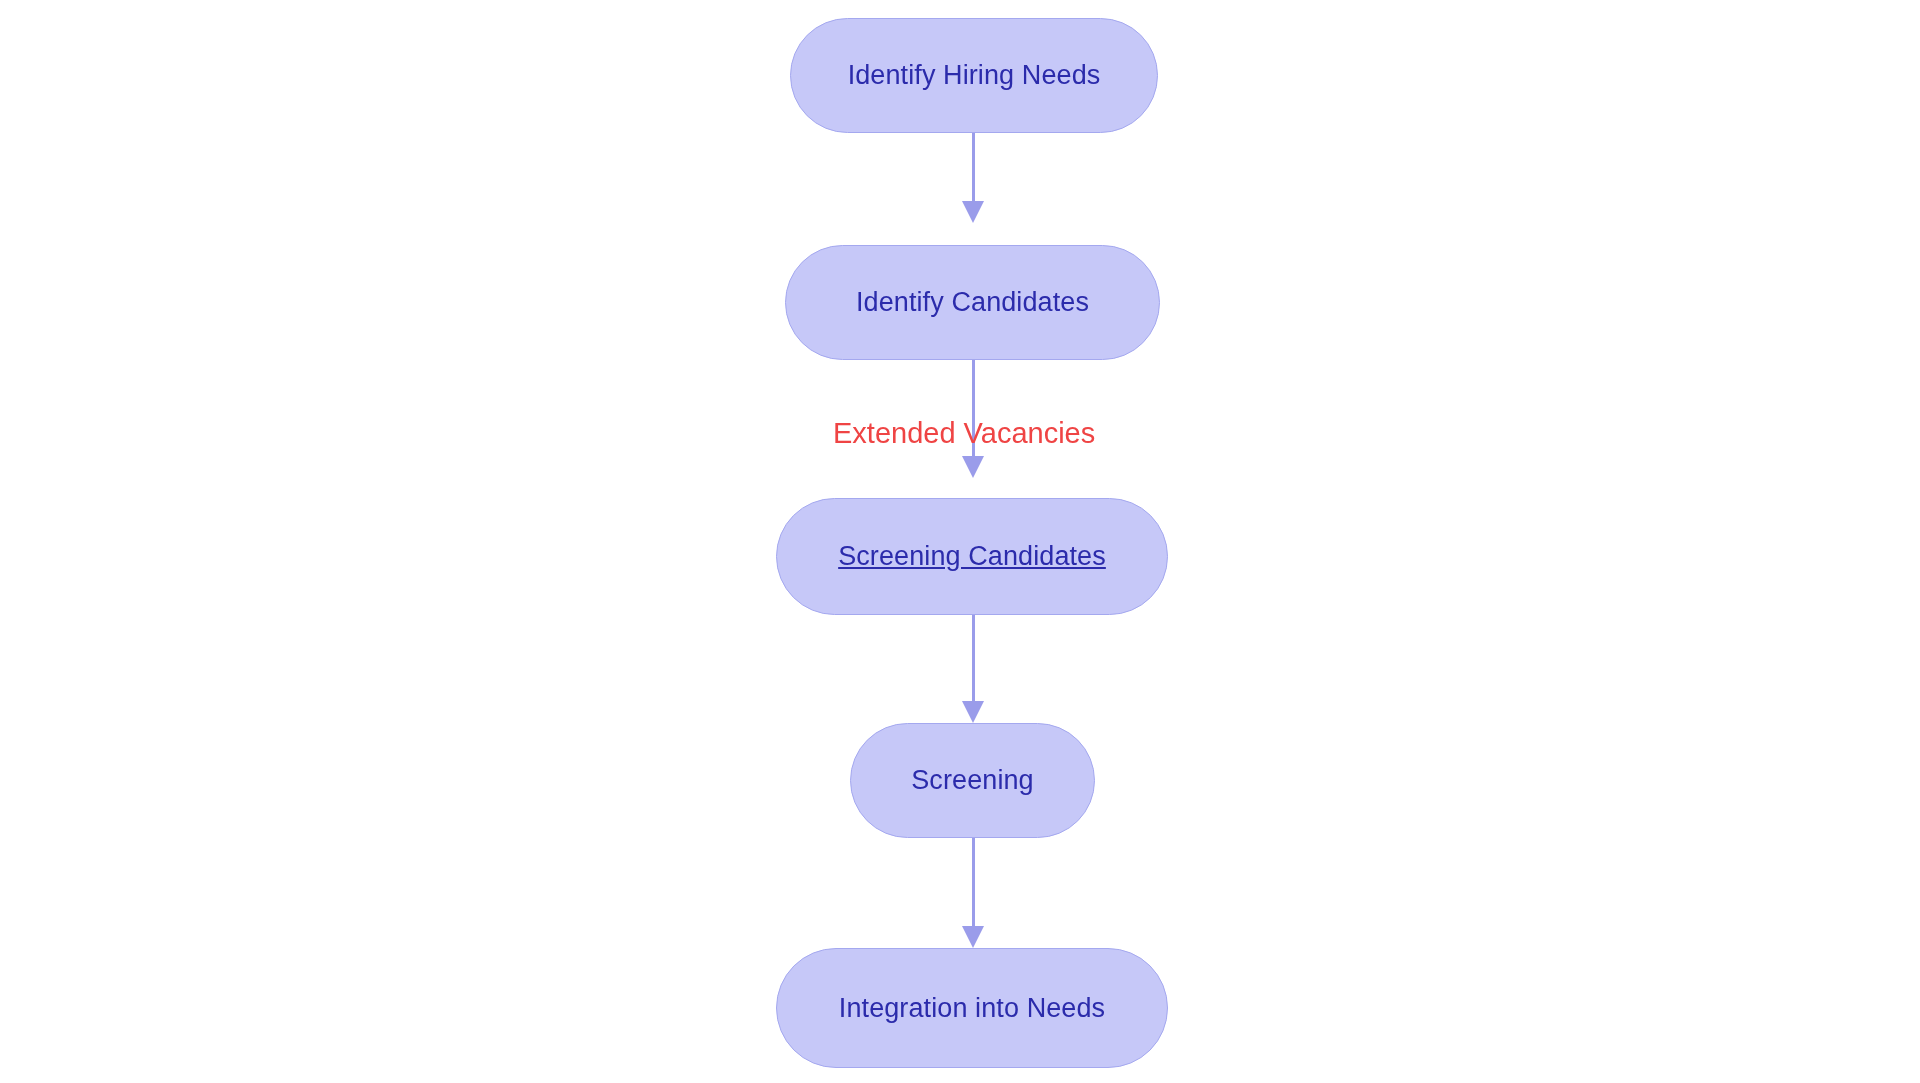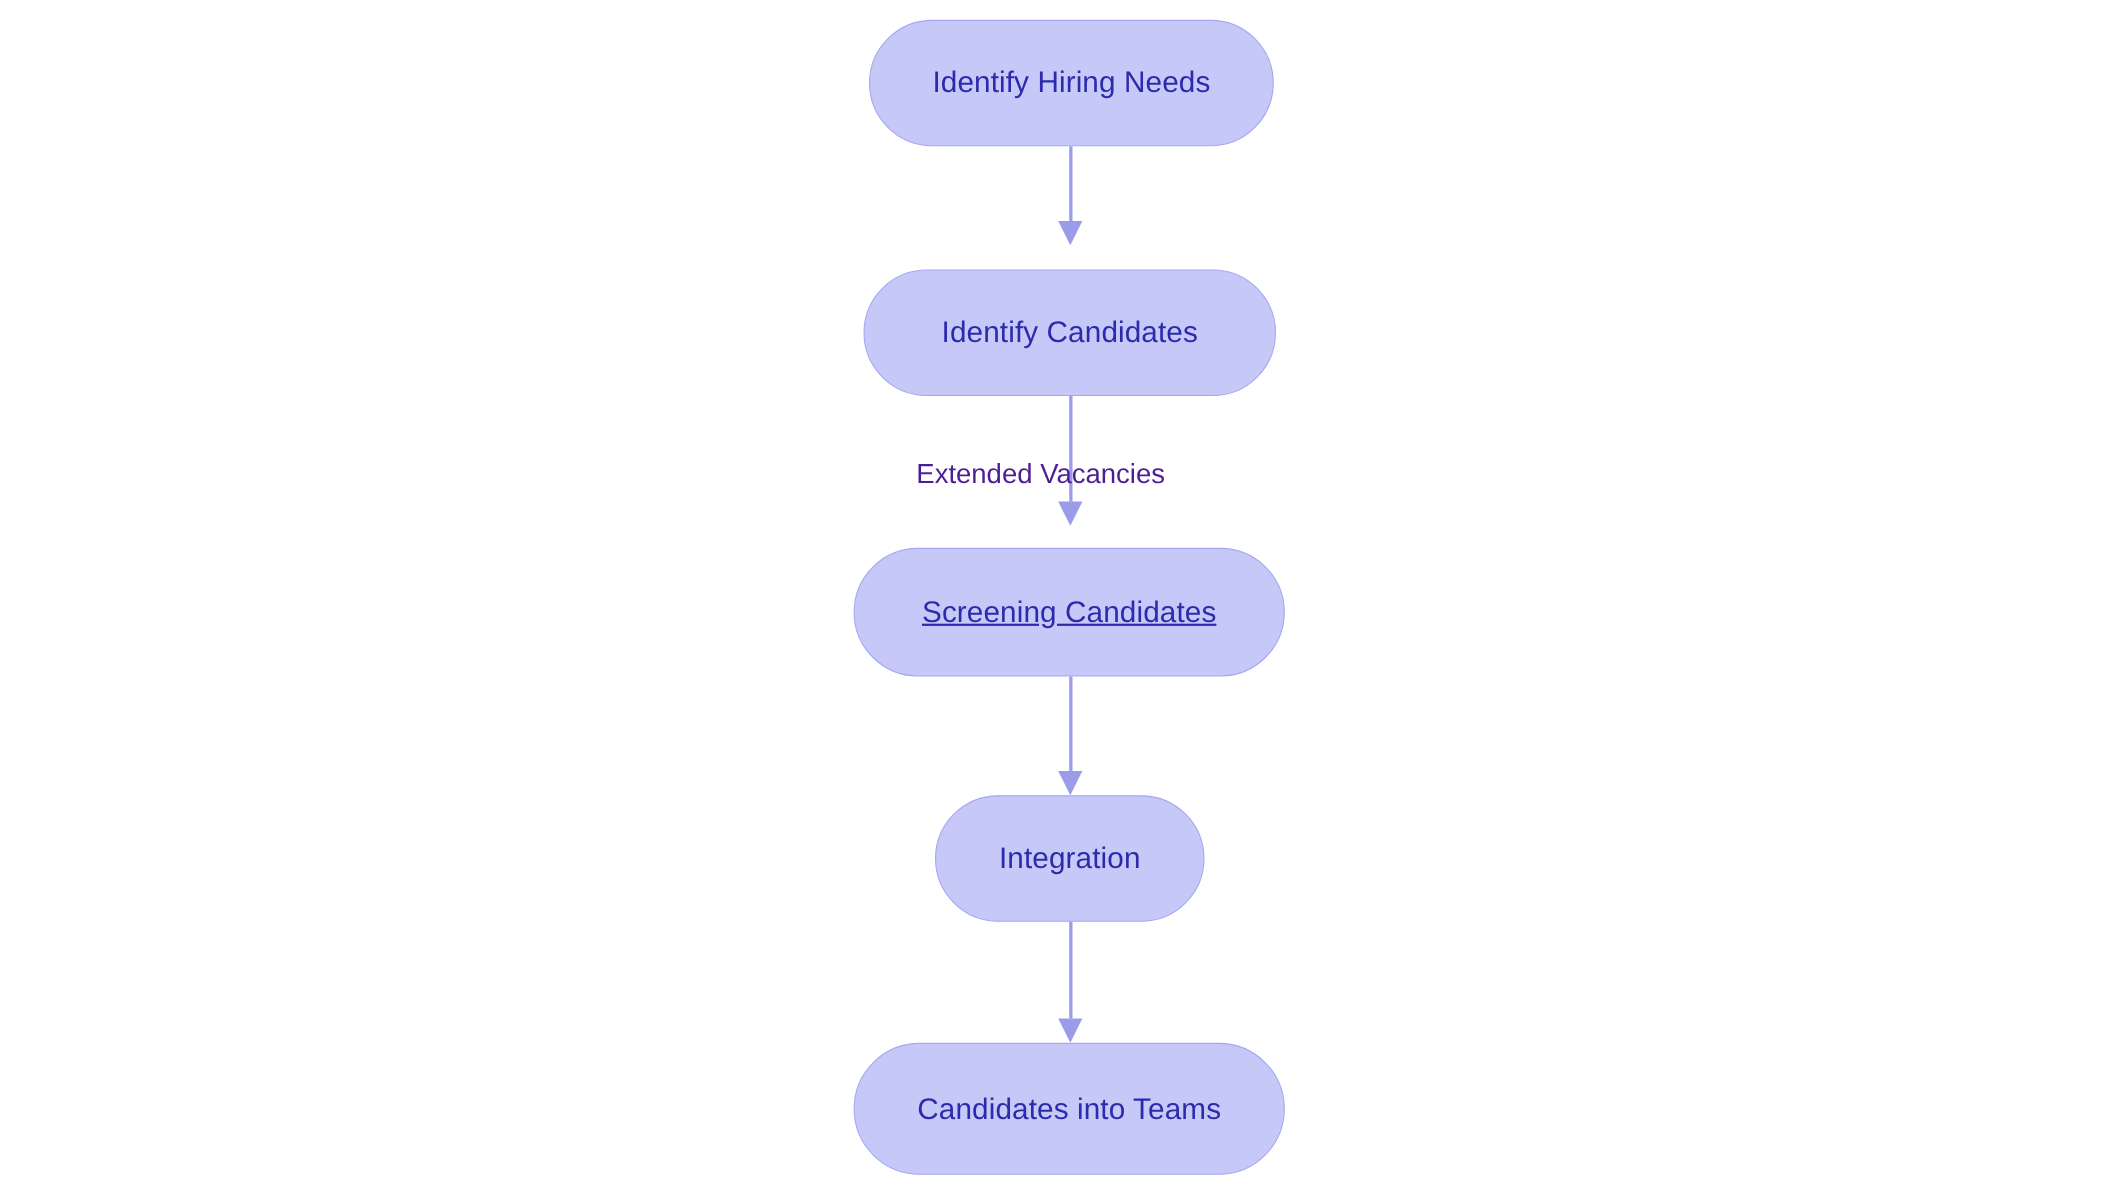--- a/index.html
+++ b/index.html
@@ -90,22 +90,22 @@
 
   #edge3-line      { top: 615px; height: 86px; }
   #edge3-arrowhead { top: 701px; }
 
   #edge4-line      { top: 838px; height: 88px; }
   #edge4-arrowhead { top: 926px; }
 
   
   .edge-label {
     position: absolute;
-    color: #4c1d95;
-    font-size: 25px;
+    color: #ef4444;
+    font-size: 29px;
     line-height: 1;
     white-space: nowrap;
     background: transparent;
     user-select: none;
   }
   #edge-label-extended-vacancies {
     left: 833px;
     top: 419px;
   }
 </style>
@@ -130,23 +130,23 @@
   <div class="edge-arrowhead" id="edge2-arrowhead"></div>
 
   <div class="node" id="node-screening-candidates">
     <span class="node-label">Screening Candidates</span>
   </div>
 
   <div class="edge-line" id="edge3-line"></div>
   <div class="edge-arrowhead" id="edge3-arrowhead"></div>
 
   <div class="node" id="node-onboarding">
-    <span class="node-label">Integration</span>
+    <span class="node-label">Screening</span>
   </div>
 
   <div class="edge-line" id="edge4-line"></div>
   <div class="edge-arrowhead" id="edge4-arrowhead"></div>
 
   <div class="node" id="node-integration-into-teams">
-    <span class="node-label">Candidates into Teams</span>
+    <span class="node-label">Integration into Needs</span>
   </div>
 
 </div>
 
 </body></html>

